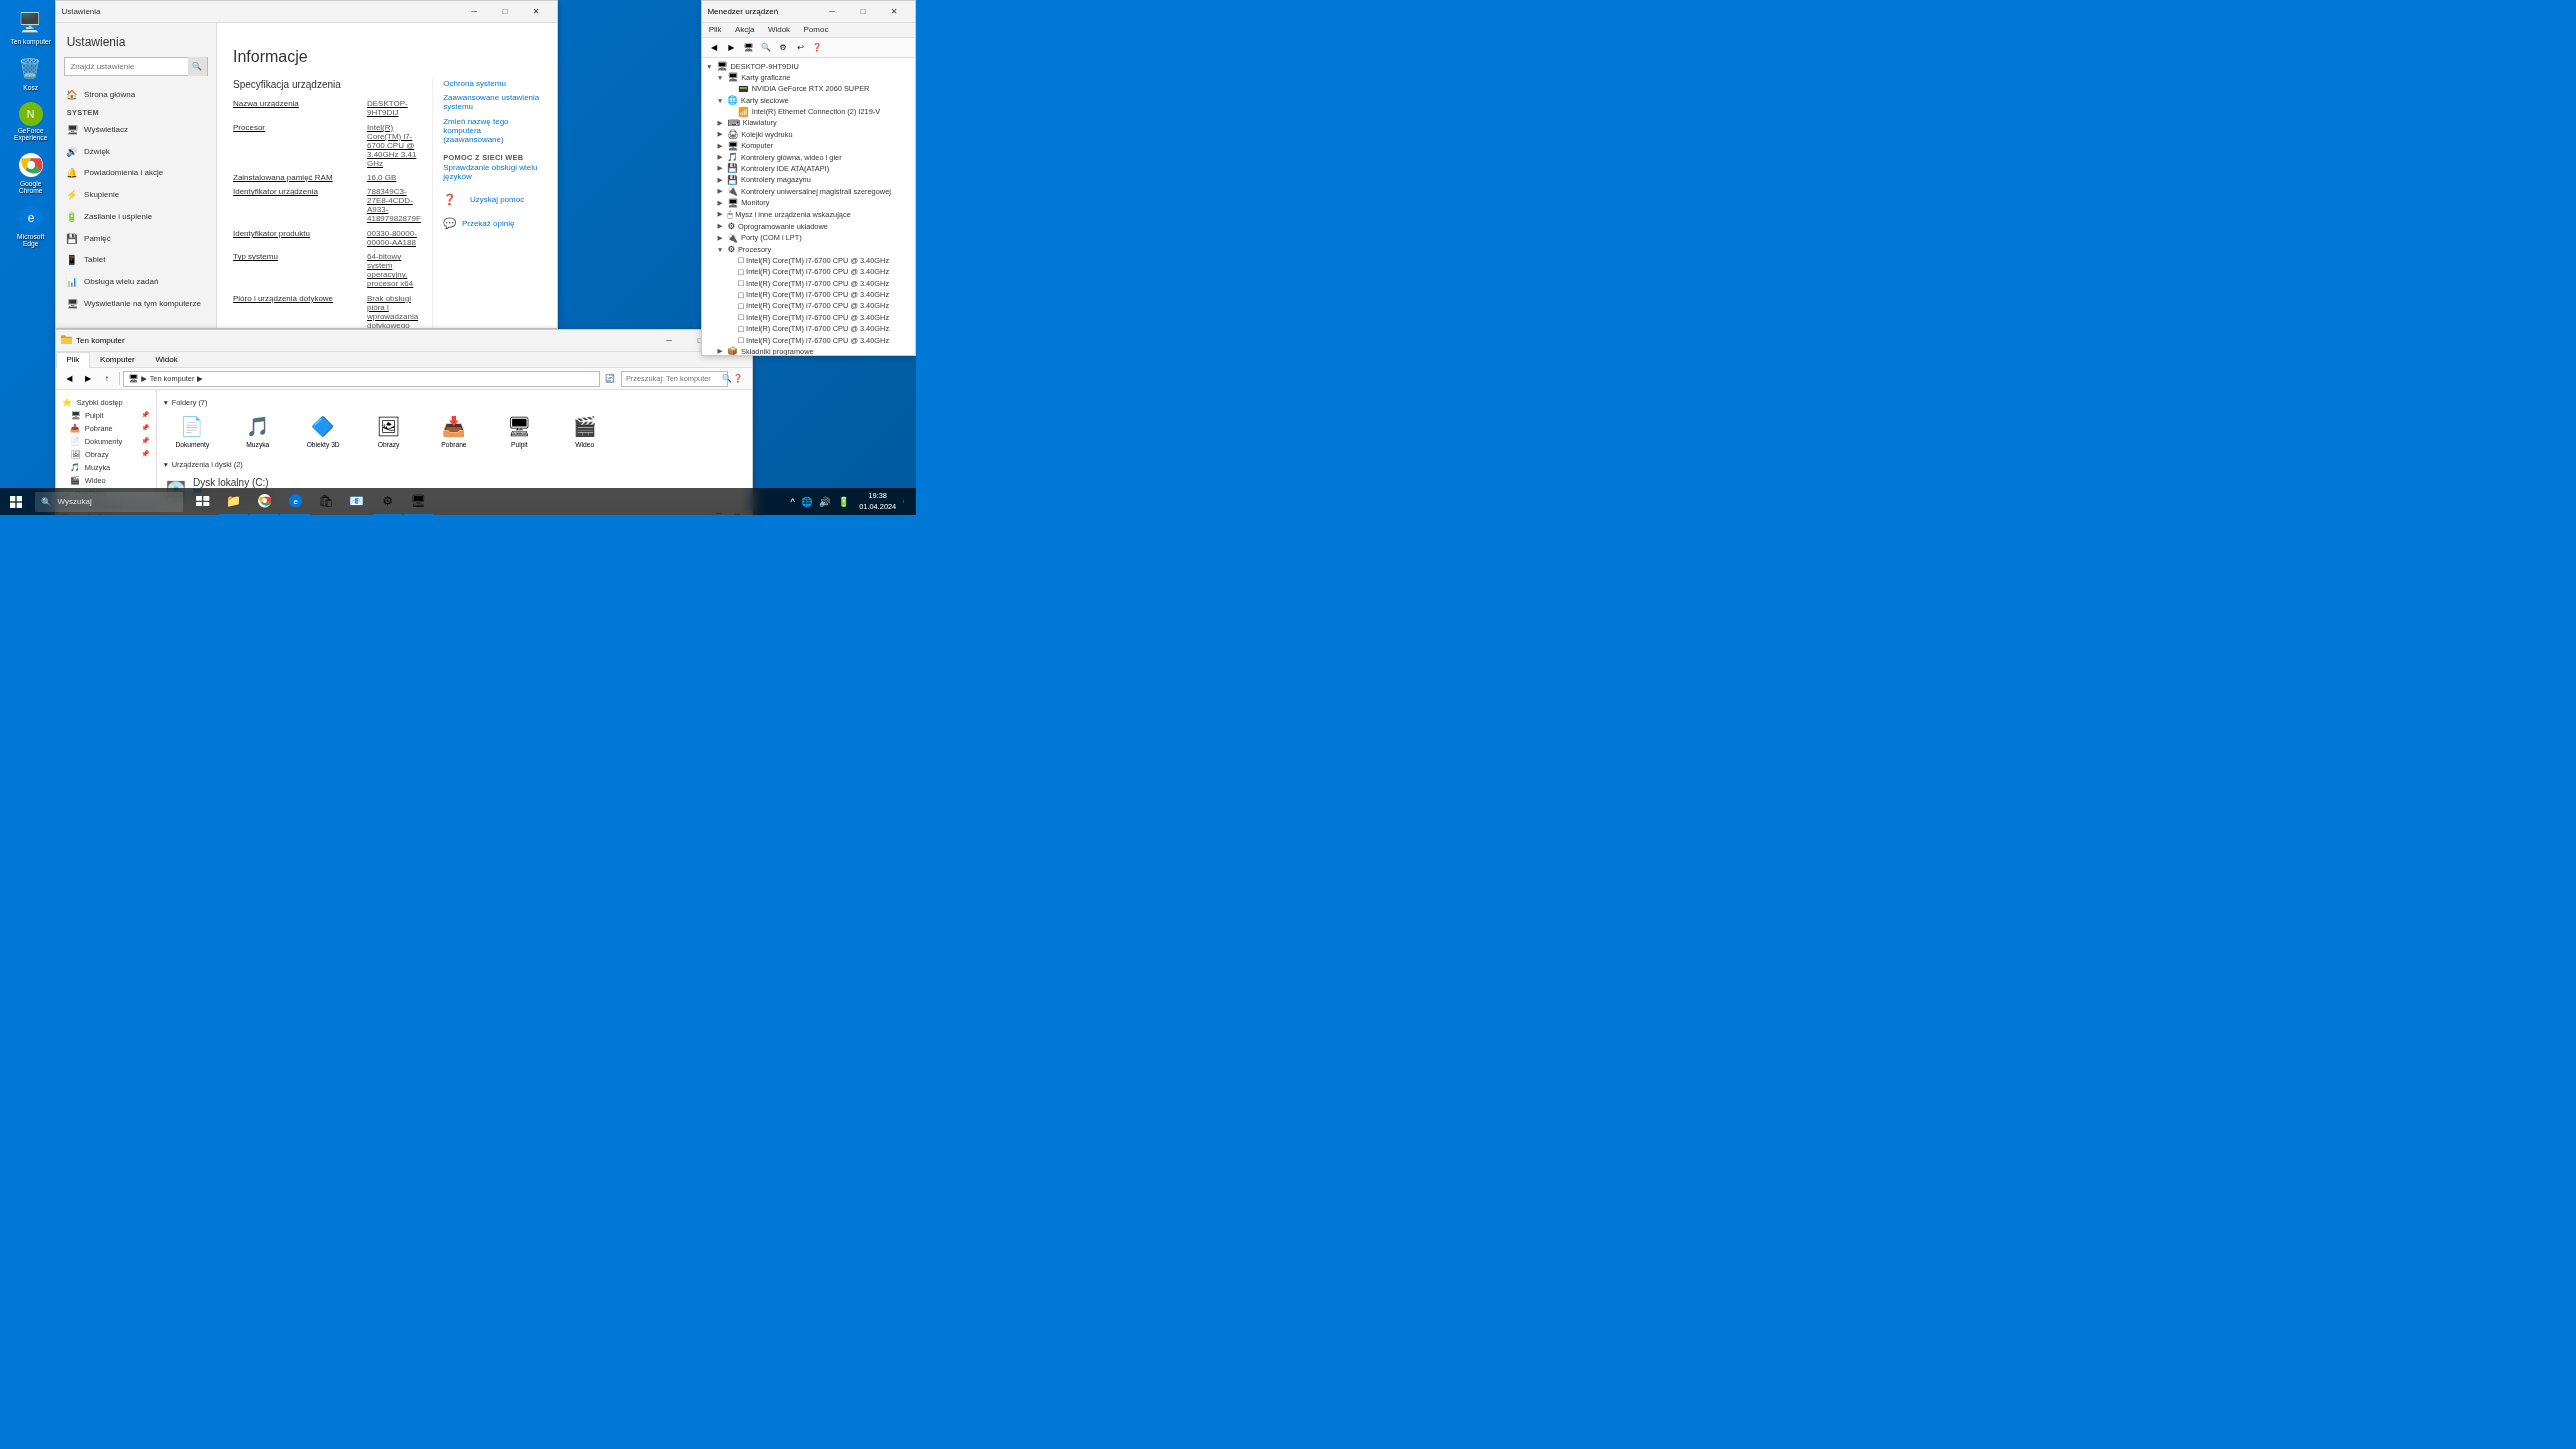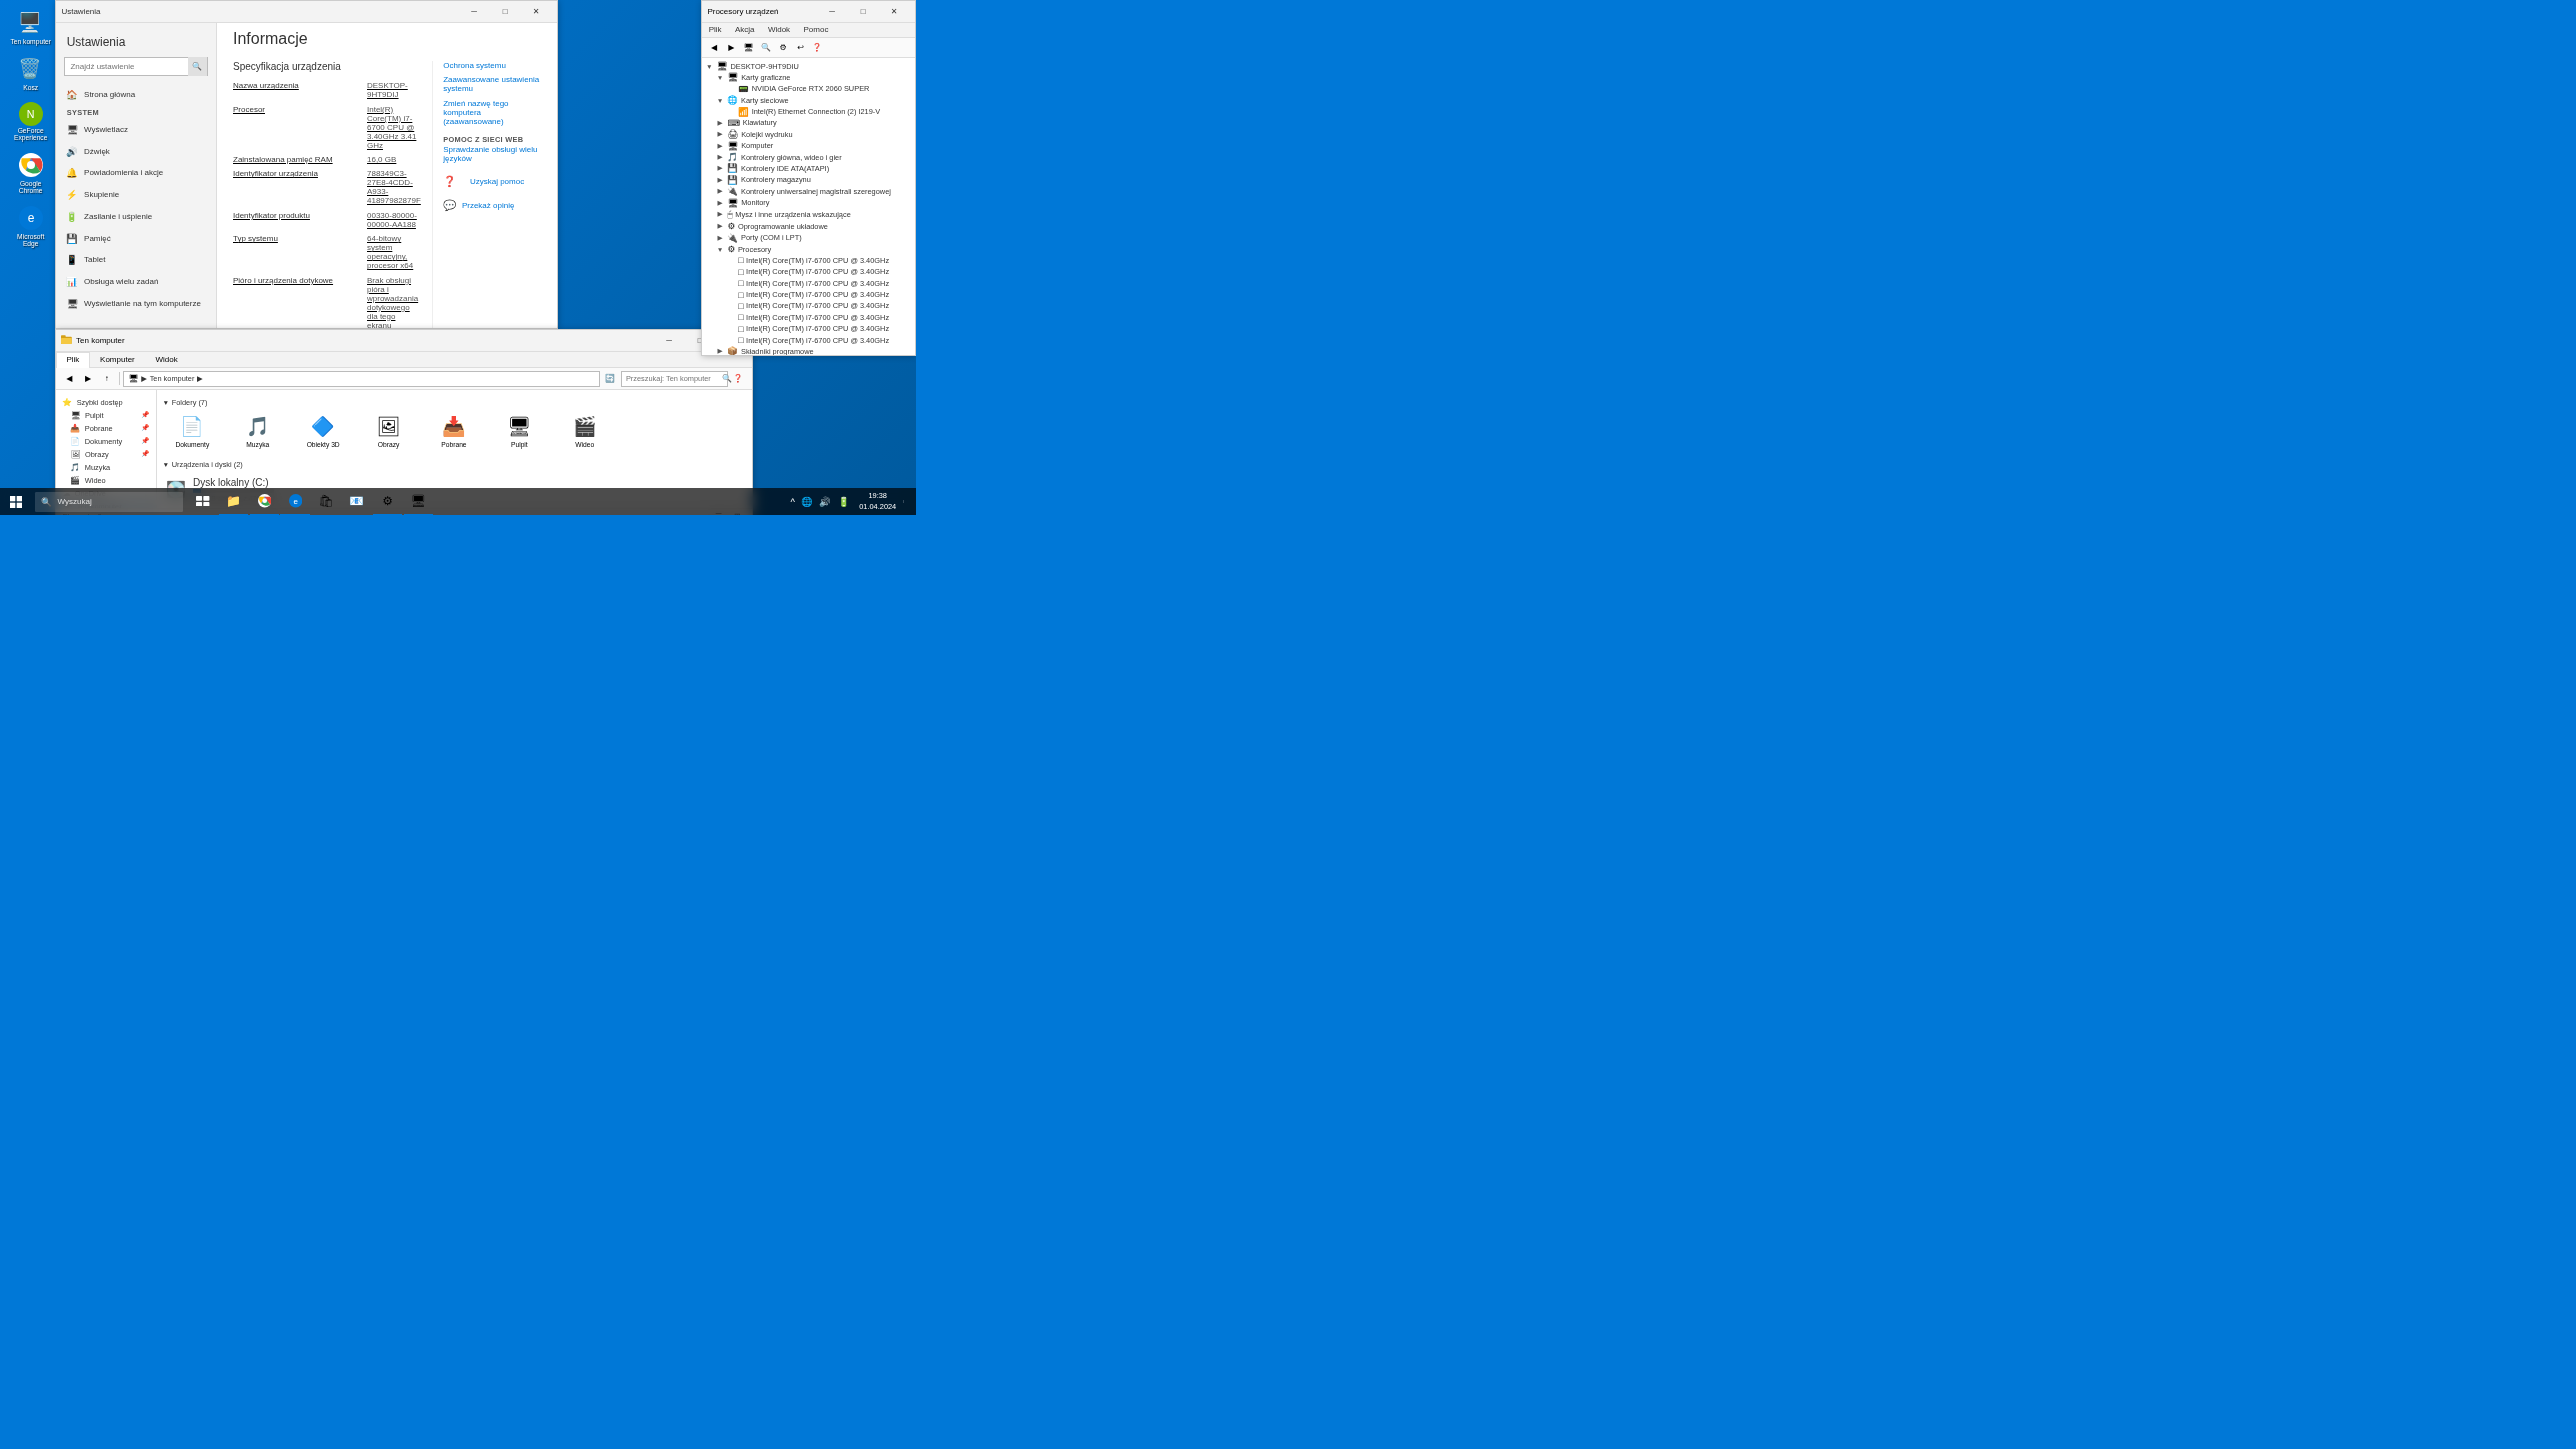--- a/index.html
+++ b/index.html
@@ -166,21 +166,21 @@
     }
     .sidebar-nav-item .nav-icon {
       width: 10.7px;
       text-align: center;
       font-size: 9.4px;
     }
 
     
     .settings-content {
       flex: 1;
-      padding: 7px 16px;
+      padding: 25px 16px;
       overflow-y: auto;
       background: white;
     }
     .settings-content h1 {
       font-size: 16px;
       font-weight: 300;
       color: #333;
       margin-bottom: 13.4px;
     }
     .settings-content h2 {
@@ -912,21 +912,21 @@
       <span>Elementy: 9</span>
       <div style="display:flex;gap:2.7px">
         <button class="toolbar-btn-small">☰</button>
         <button class="toolbar-btn-small">⊞</button>
       </div>
     </div>
   </div>
 
   <div class="devmgr-window">
     <div class="devmgr-titlebar">
-      <span>Procesory urządzeń</span>
+      <span>Menedzer urządzeń</span>
       <div class="window-controls">
         <button class="win-btn">─</button>
         <button class="win-btn">□</button>
         <button class="win-btn close">✕</button>
       </div>
     </div>
     <div class="devmgr-menu">
       <div class="devmgr-menu-item">Plik</div>
       <div class="devmgr-menu-item">Akcja</div>
       <div class="devmgr-menu-item">Widok</div>

